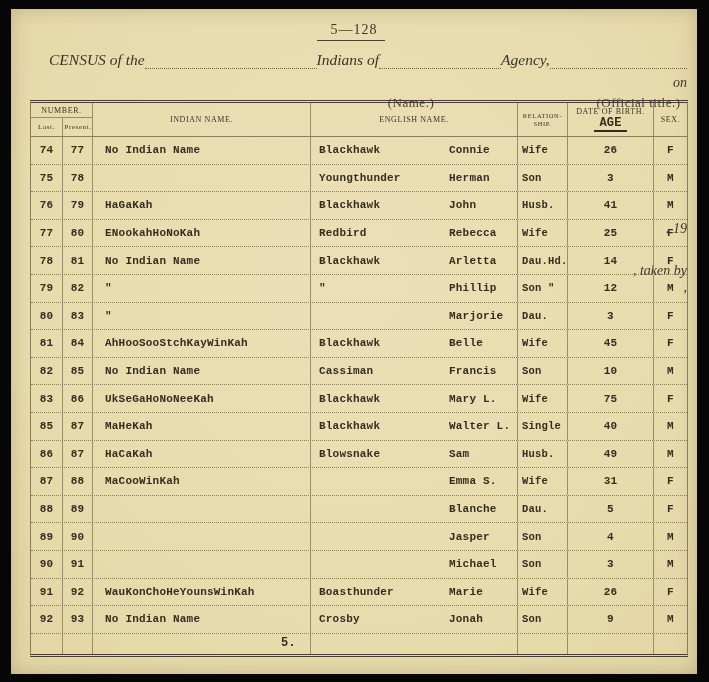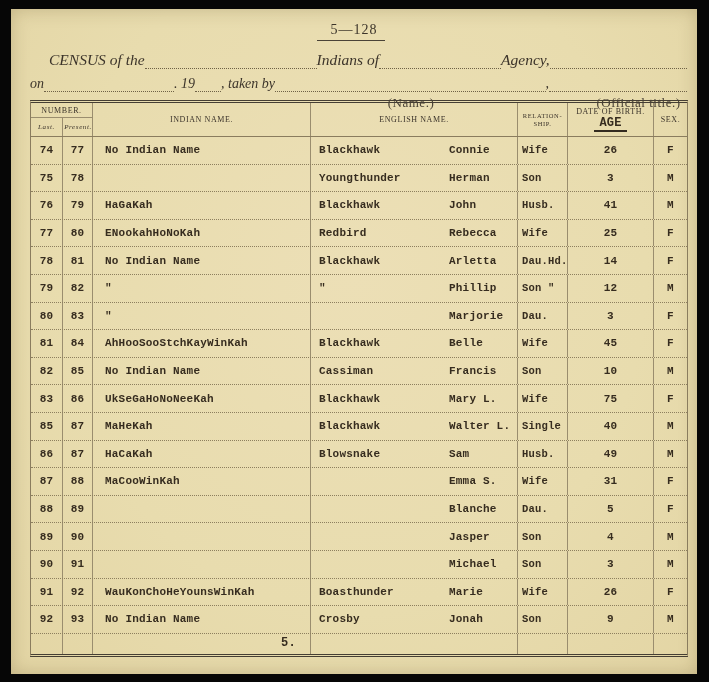--- a/index.html
+++ b/index.html
@@ -13,41 +13,41 @@
   .printed{color:#40382c;}
   
   .t{font-family:"Liberation Mono","DejaVu Sans Mono",monospace;font-weight:bold;
      font-size:11px;color:#362c1f;letter-spacing:.2px;white-space:pre;}
   
   .doc-number{position:absolute;top:13px;left:0;width:100%;text-align:center;
               font-size:14px;letter-spacing:1px;color:#3c342a;}
   .doc-underline{position:absolute;top:31px;left:306px;width:68px;border-top:1.5px solid #4a4337;}
   .form-line{position:absolute;display:flex;align-items:flex-end;color:#3c342a;}
   .line1{top:40px;left:26px;right:10px;height:20px;font-style:italic;font-size:15.5px;}
-  .line2{top:66px;left:19px;right:10px;height:17px;font-style:italic;font-size:14px;}
+  .line2{top:66px;left:19px;right:10px;height:17px;font-style:italic;font-size:14px;flex-direction:column;}
   .leader{border-bottom:1px dotted #6e6146;height:4px;}
   .lead-a{flex:0 0 172px;} .lead-b{flex:0 0 122px;} .lead-c{flex:1;}
   .lead-d{flex:0 0 130px;} .lead-e{flex:0 0 26px;} .lead-f{flex:1;} .lead-g{flex:0 0 138px;}
   .cap{position:absolute;font-size:13px;font-style:normal;color:#4a4236;text-align:center;letter-spacing:.5px;}
   .cap-name{top:86px;left:320px;width:160px;}
   .cap-official{top:86px;left:560px;width:135px;}
   .indent{margin-left:12px;}
   
   .ctable{position:absolute;left:19px;top:91px;width:658px;
           border-left:1px solid #8a7c5e;border-right:1px solid #8a7c5e;
           border-top:3px double #453e33;border-bottom:3px double #453e33;
           background:transparent;}
   .thead{display:grid;grid-template-columns:62px 218px 207px 50px 86px 33px;height:34px;
          border-bottom:1px solid #8a7c5e;font-size:8px;letter-spacing:.6px;color:#3b332a;}
   .c{border-right:1px solid #9a8d6e;}
   .nr{border-right:none;}
   .hcell{display:flex;align-items:center;justify-content:center;text-align:center;}
   .hnum{display:flex;flex-direction:column;}
   .hnum-top{height:15px;display:flex;align-items:center;justify-content:center;border-bottom:1px solid #9a8d6e;}
-  .hnum-sub{flex:1;display:grid;grid-template-columns:32px 30px;font-size:7px;font-style:italic;}
+  .hnum-sub{flex:1;display:grid;grid-template-columns:32px 30px;font-size:7px;}
   .hnum-sub div{display:flex;align-items:center;justify-content:center;}
   .hlast{border-right:1px solid #9a8d6e;}
   .hrel{flex-direction:column;font-size:6.5px;line-height:8px;justify-content:center;}
   .hdob{flex-direction:column;justify-content:flex-start;padding-top:4px;}
   .age-stamp{font-size:12px;border-bottom:2.5px solid #342b20;padding:0 5px;margin-top:0;}
   .tbody .row{display:grid;grid-template-columns:32px 30px 218px 207px 50px 86px 33px;
               height:27.6px;border-bottom:1px dotted #8d7f5e;}
   .row > div{display:flex;align-items:center;}
   .cell-center{justify-content:center;}
   .cell-indian{padding-left:12px;}

